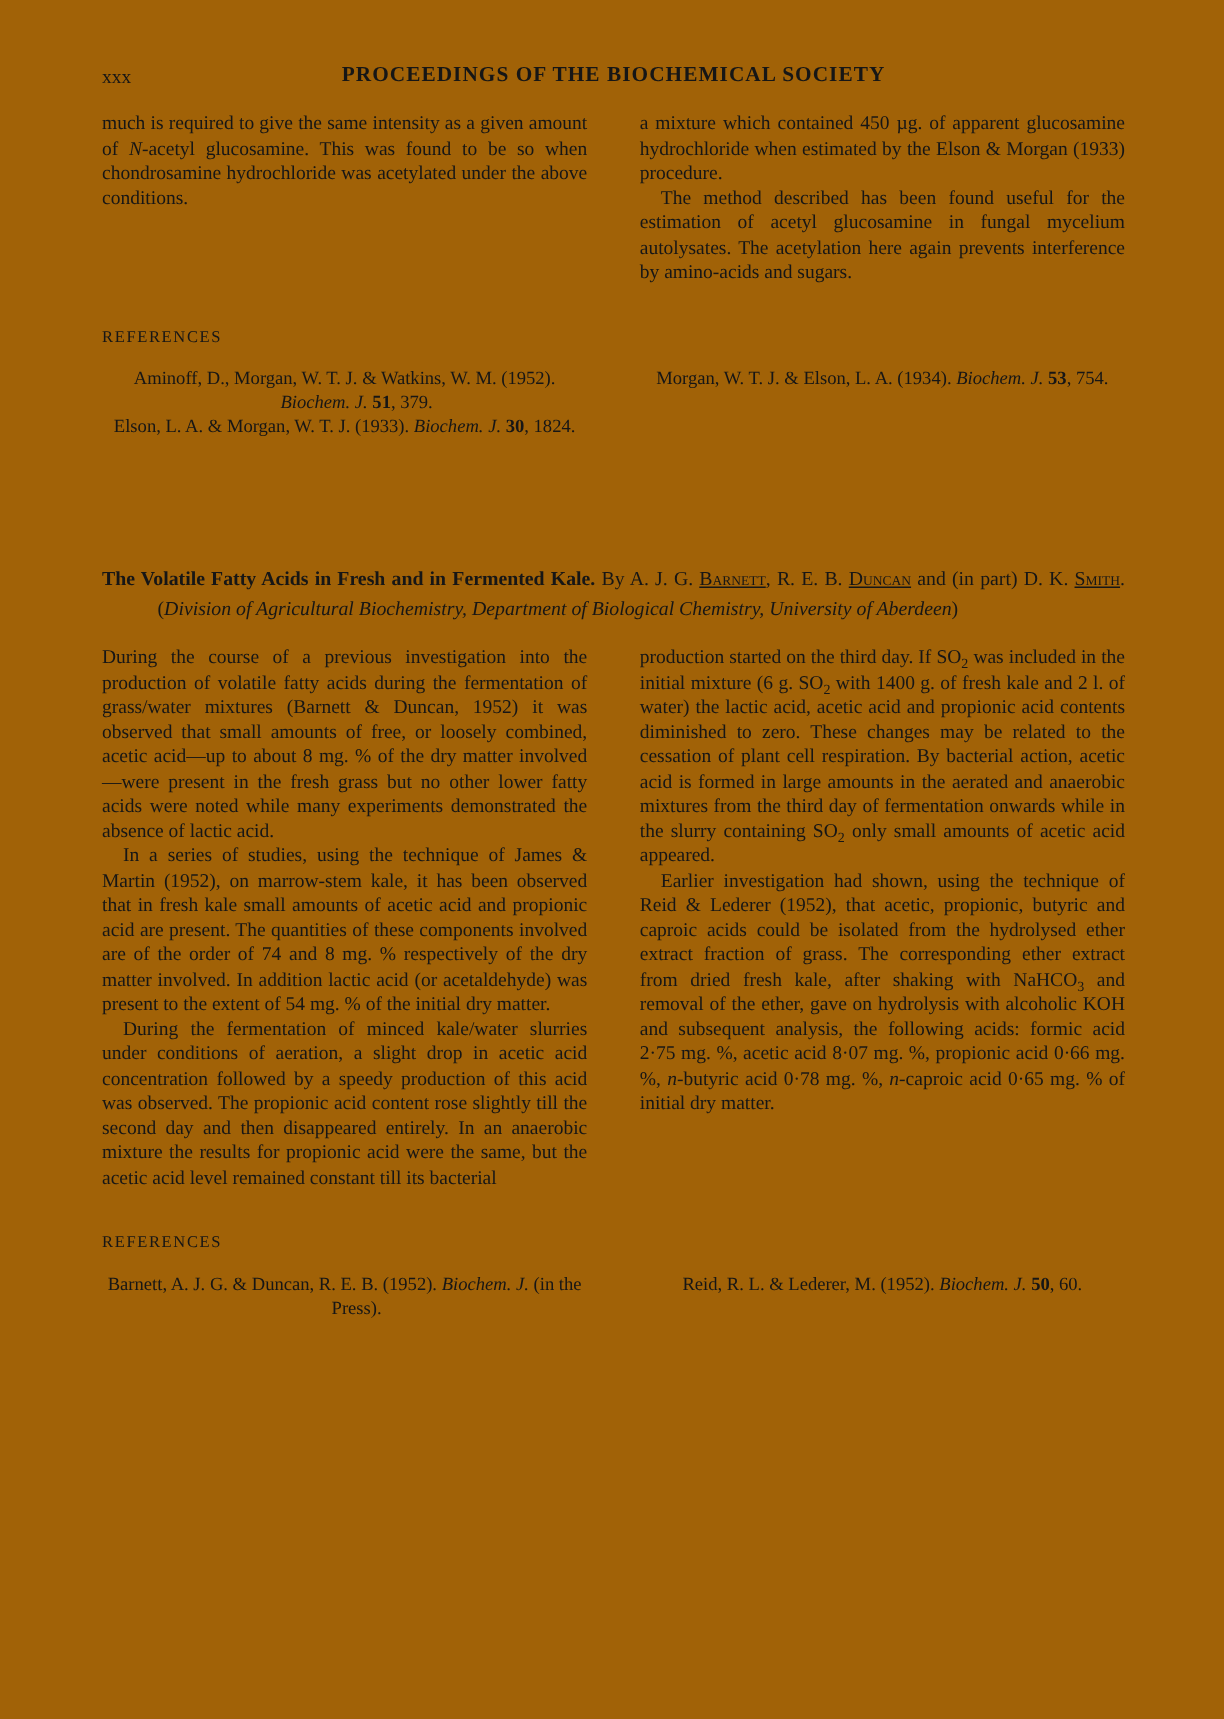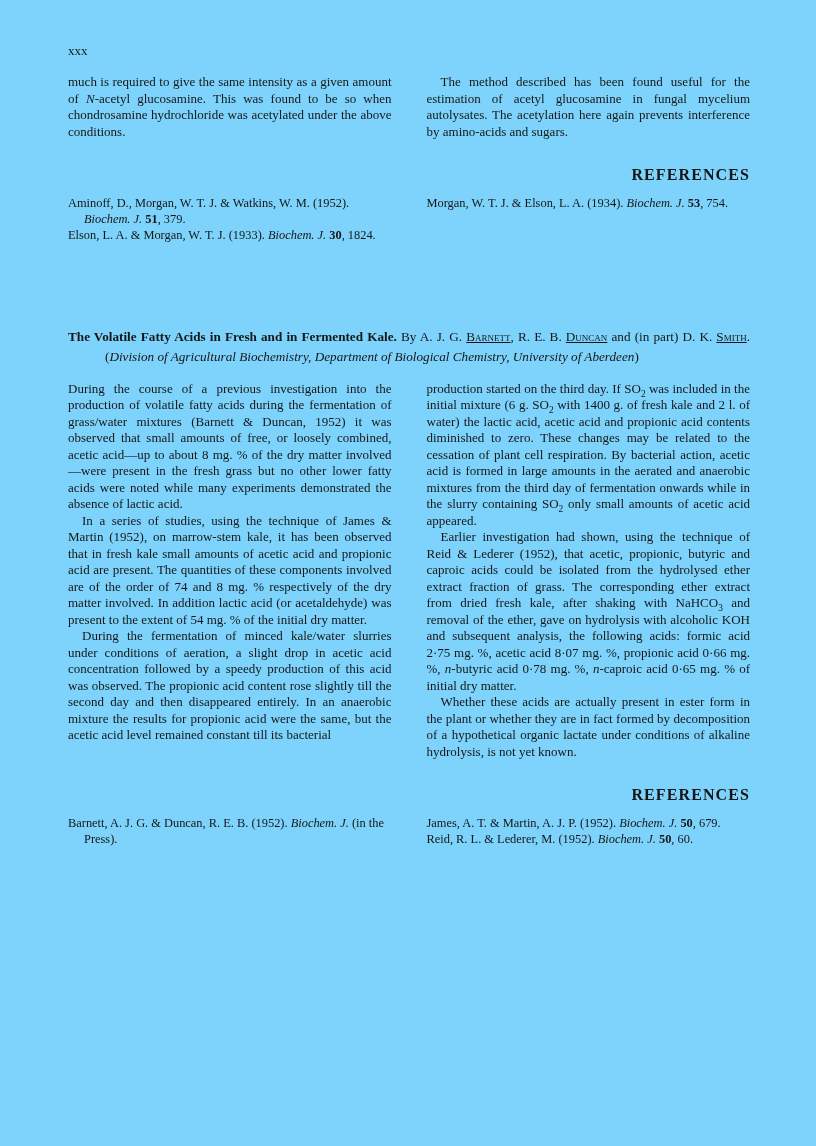--- a/index.html
+++ b/index.html
@@ -1,20 +1,20 @@
 <!DOCTYPE html>
 <html><head>
 <meta charset="utf-8">
 <style>
   html, body { margin: 0; padding: 0; background: #ffffff; }
   .page {
     position: relative;
     width: 816px;
     height: 1146px;
-    background: #7dd3fc;
+    background: #a16207;
     color: #161616;
     font-family: "Liberation Serif", "DejaVu Serif", serif;
     font-size: 13px;
     line-height: 16.5px;
     padding: 42px 66px 0 68px;
     box-sizing: border-box;
     overflow: hidden;
   }
   .it  { font-style: italic; }
   .bd  { font-weight: bold; }
@@ -45,57 +45,59 @@
   .col { width: 330px; }
 
   .para {
     margin: 0;
     text-align: justify;
   }
   .para.indent { text-indent: 14px; }
 
   .refs-heading {
     margin: 27px 0 11px 0;
-    text-align: right;
-    font-size: 16px;
-    font-weight: 700;
+    text-align: left;
+    font-size: 11px;
+    font-weight: 400;
     letter-spacing: 1.1px;
   }
   .refs .col { font-size: 12.4px; line-height: 16px; }
   .ref {
     margin: 0;
     padding-left: 16px;
     text-indent: -16px;
-    text-align: left;
+    text-align: center;
   }
 
   .article-title {
     margin: 84px 0 14px 0;
     padding-left: 37px;
     text-indent: -37px;
     text-align: justify;
     font-size: 13.2px;
     line-height: 20px;
   }
 </style>
 </head>
 <body>
 
 <div class="page">
 
   <header class="page-header">
     <span class="page-number">xxx</span>
+    <h1 class="running-title">PROCEEDINGS OF THE BIOCHEMICAL SOCIETY</h1>
   </header>
 
   <section>
     <div class="two-col">
       <div class="col">
         <p class="para"><span>much is required to give the same intensity as a given amount of </span><span class="it">N</span><span>-acetyl glucosamine. This was found to be so when chondrosamine hydrochloride was acetylated under the above conditions.</span></p>
       </div>
       <div class="col">
+        <p class="para"><span>a mixture which contained 450 µg. of apparent glucosamine hydrochloride when estimated by the Elson &amp; Morgan (1933) procedure.</span></p>
         <p class="para indent"><span>The method described has been found useful for the estimation of acetyl glucosamine in fungal mycelium autolysates. The acetylation here again prevents interference by amino-acids and sugars.</span></p>
       </div>
     </div>
 
     <h2 class="refs-heading">REFERENCES</h2>
 
     <div class="two-col refs">
       <div class="col">
         <p class="ref"><span>Aminoff, D., Morgan, W. T. J. &amp; Watkins, W. M. (1952). </span><span class="it">Biochem. J. </span><span class="bd">51</span><span>, 379.</span></p>
         <p class="ref"><span>Elson, L. A. &amp; Morgan, W. T. J. (1933). </span><span class="it">Biochem. J. </span><span class="bd">30</span><span>, 1824.</span></p>
@@ -111,30 +113,28 @@
 
     <div class="two-col">
       <div class="col">
         <p class="para"><span>During the course of a previous investigation into the production of volatile fatty acids during the fermentation of grass/water mixtures (Barnett &amp; Duncan, 1952) it was observed that small amounts of free, or loosely combined, acetic acid—up to about 8 mg. % of the dry matter involved—were present in the fresh grass but no other lower fatty acids were noted while many experiments demonstrated the absence of lactic acid.</span></p>
         <p class="para indent"><span>In a series of studies, using the technique of James &amp; Martin (1952), on marrow-stem kale, it has been observed that in fresh kale small amounts of acetic acid and propionic acid are present. The quantities of these components involved are of the order of 74 and 8 mg. % respectively of the dry matter involved. In addition lactic acid (or acetaldehyde) was present to the extent of 54 mg. % of the initial dry matter.</span></p>
         <p class="para indent"><span>During the fermentation of minced kale/water slurries under conditions of aeration, a slight drop in acetic acid concentration followed by a speedy production of this acid was observed. The propionic acid content rose slightly till the second day and then disappeared entirely. In an anaerobic mixture the results for propionic acid were the same, but the acetic acid level remained constant till its bacterial</span></p>
       </div>
       <div class="col">
         <p class="para"><span>production started on the third day. If SO</span><span class="sub">2</span><span> was included in the initial mixture (6 g. SO</span><span class="sub">2</span><span> with 1400 g. of fresh kale and 2 l. of water) the lactic acid, acetic acid and propionic acid contents diminished to zero. These changes may be related to the cessation of plant cell respiration. By bacterial action, acetic acid is formed in large amounts in the aerated and anaerobic mixtures from the third day of fermentation onwards while in the slurry containing SO</span><span class="sub">2</span><span> only small amounts of acetic acid appeared.</span></p>
         <p class="para indent"><span>Earlier investigation had shown, using the technique of Reid &amp; Lederer (1952), that acetic, propionic, butyric and caproic acids could be isolated from the hydrolysed ether extract fraction of grass. The corresponding ether extract from dried fresh kale, after shaking with NaHCO</span><span class="sub">3</span><span> and removal of the ether, gave on hydrolysis with alcoholic KOH and subsequent analysis, the following acids: formic acid 2·75 mg. %, acetic acid 8·07 mg. %, propionic acid 0·66 mg. %, </span><span class="it">n</span><span>-butyric acid 0·78 mg. %, </span><span class="it">n</span><span>-caproic acid 0·65 mg. % of initial dry matter.</span></p>
-        <p class="para indent"><span>Whether these acids are actually present in ester form in the plant or whether they are in fact formed by decomposition of a hypothetical organic lactate under conditions of alkaline hydrolysis, is not yet known.</span></p>
       </div>
     </div>
 
     <h2 class="refs-heading">REFERENCES</h2>
 
     <div class="two-col refs">
       <div class="col">
         <p class="ref"><span>Barnett, A. J. G. &amp; Duncan, R. E. B. (1952). </span><span class="it">Biochem. J.</span><span> (in the Press).</span></p>
       </div>
       <div class="col">
-        <p class="ref"><span>James, A. T. &amp; Martin, A. J. P. (1952). </span><span class="it">Biochem. J. </span><span class="bd">50</span><span>, 679.</span></p>
         <p class="ref"><span>Reid, R. L. &amp; Lederer, M. (1952). </span><span class="it">Biochem. J. </span><span class="bd">50</span><span>, 60.</span></p>
       </div>
     </div>
   </section>
 
 </div>
 
 </body></html>

